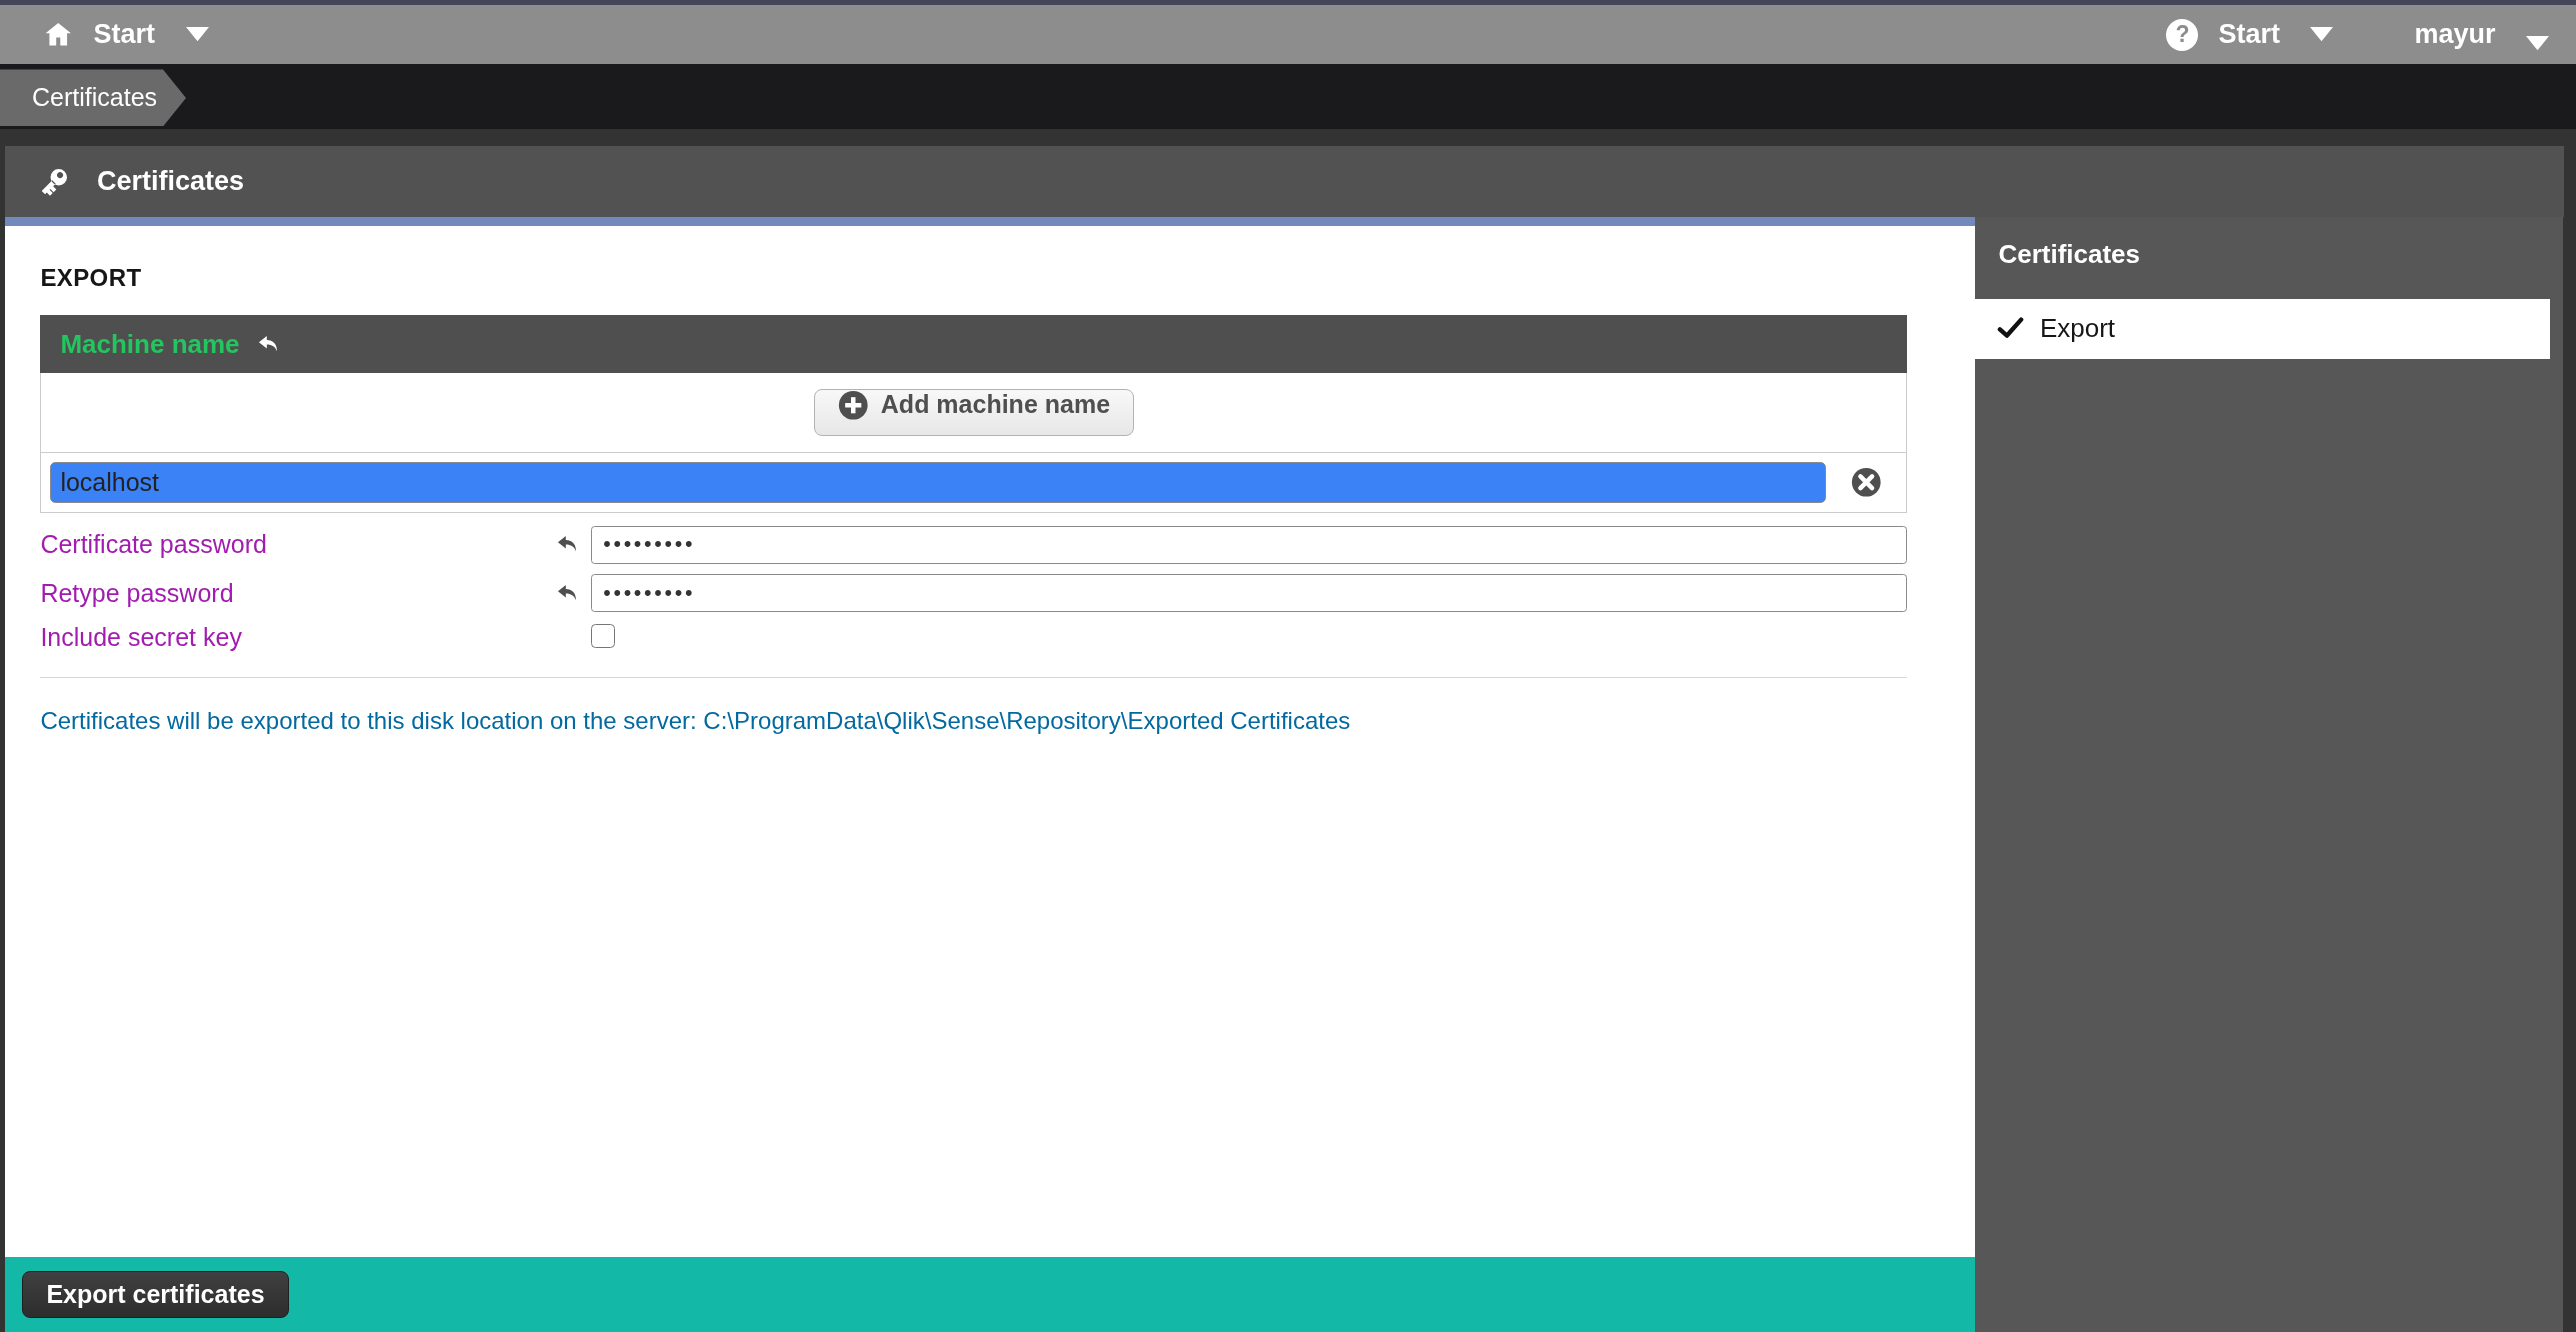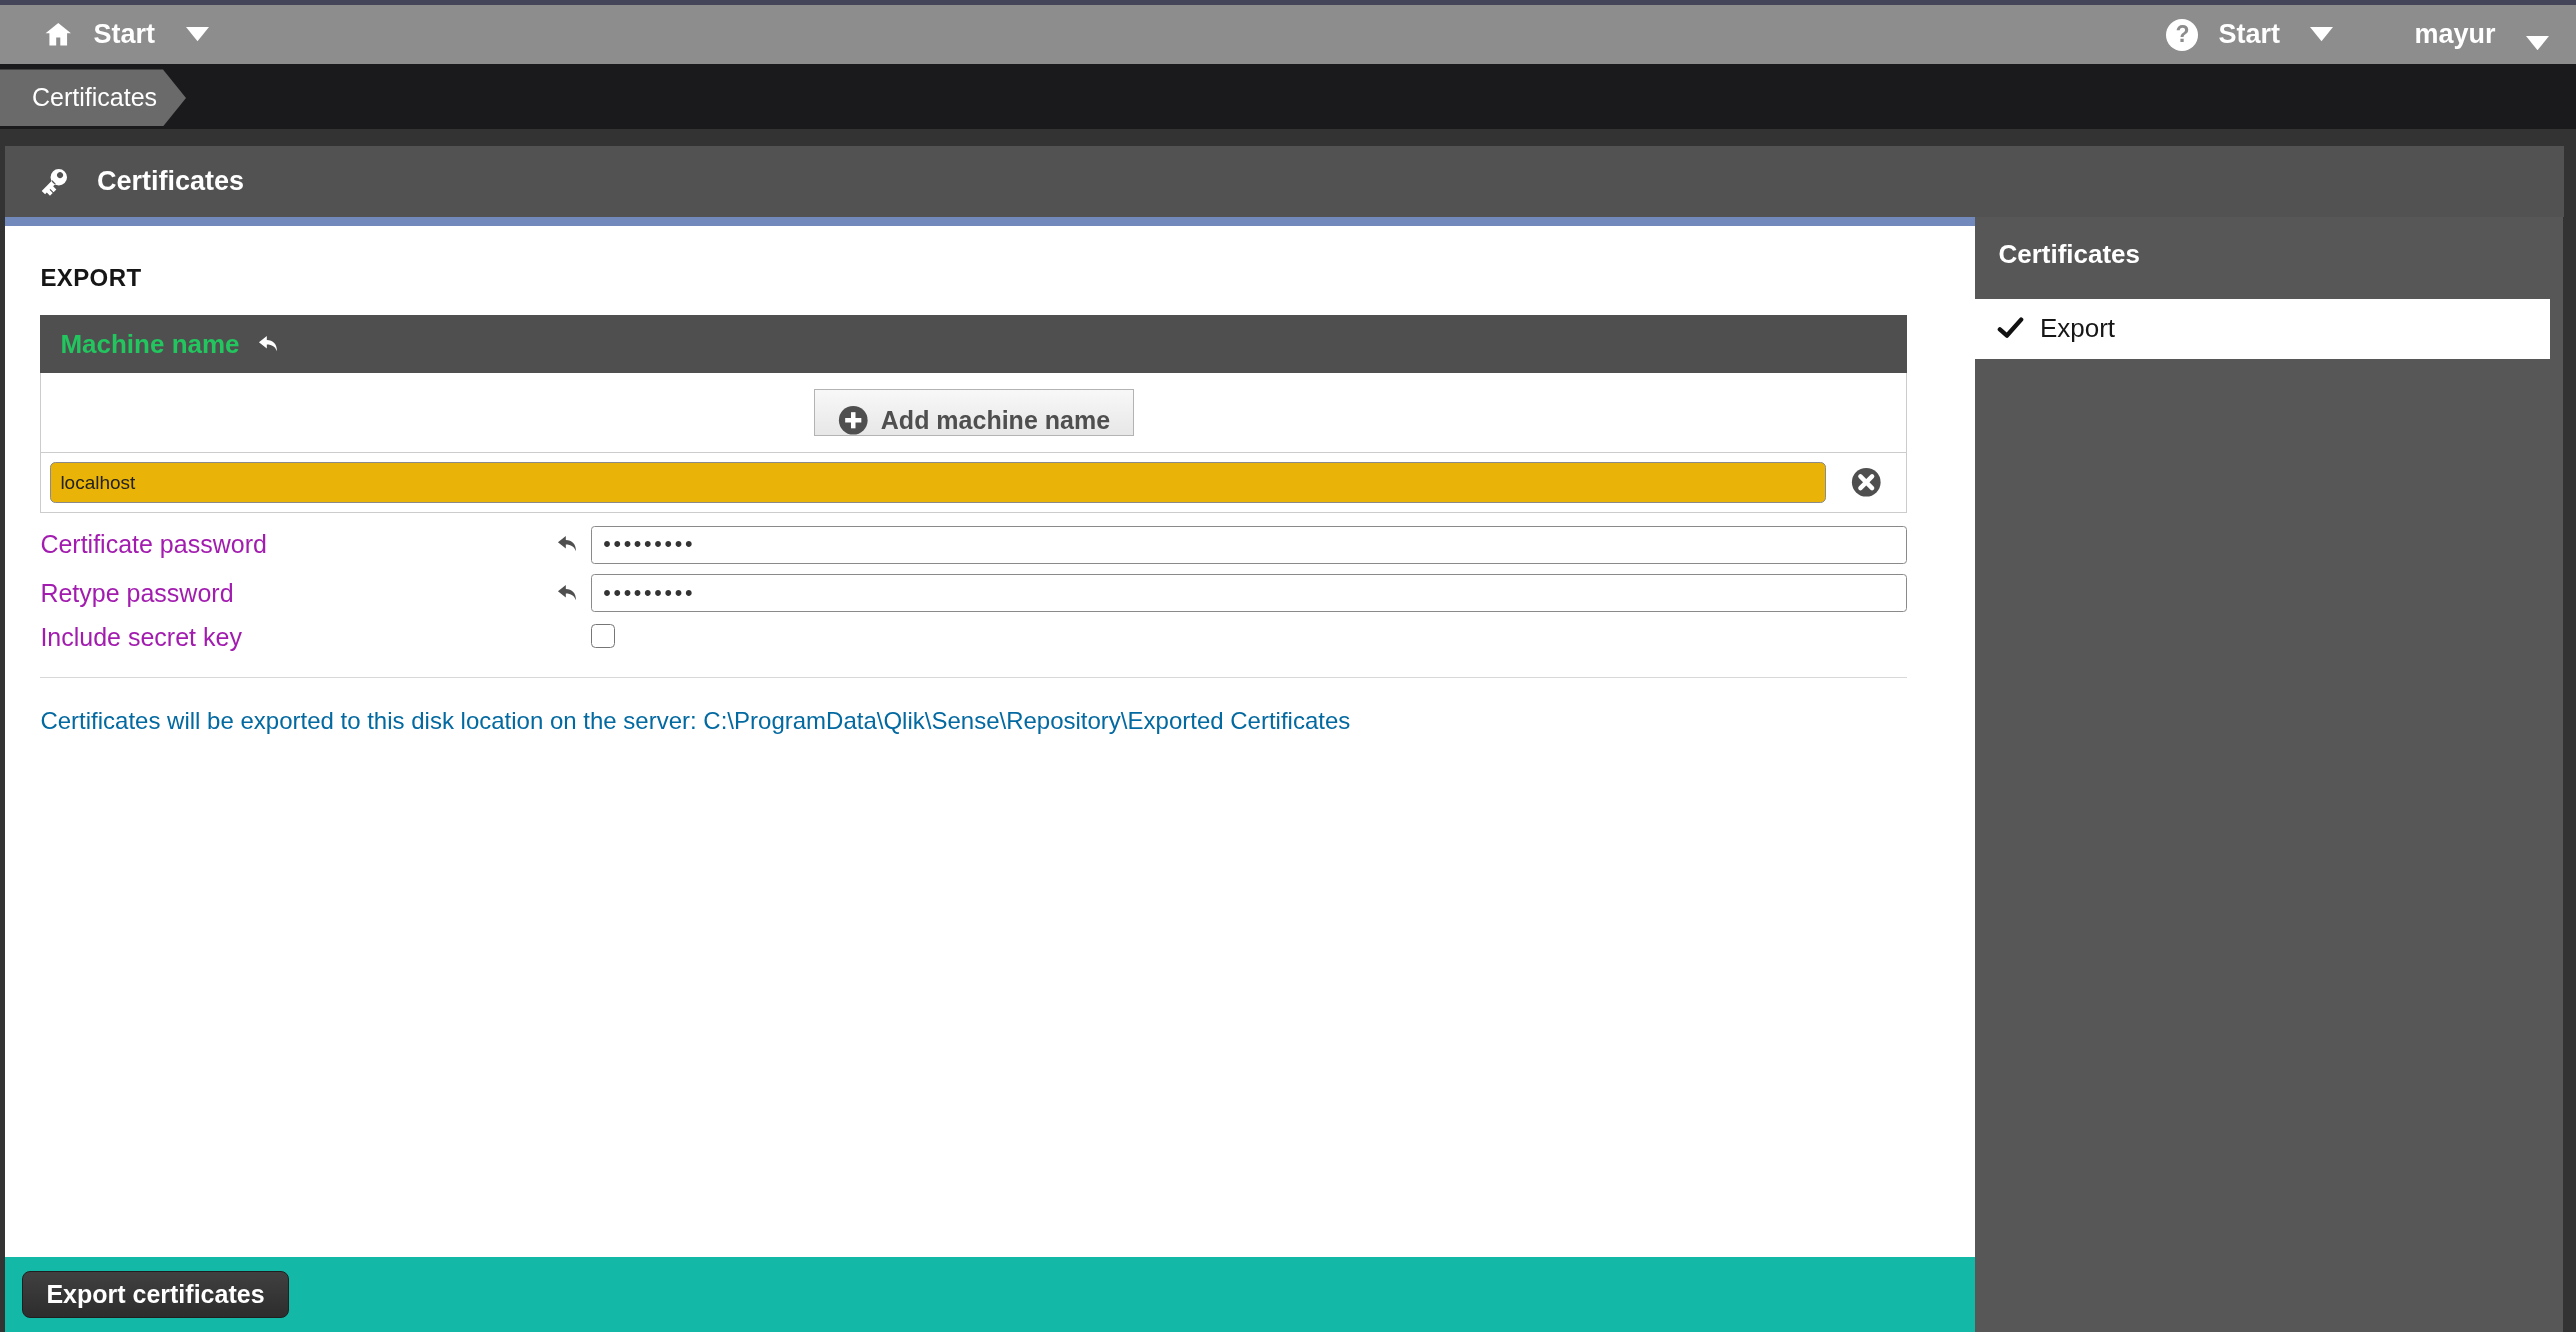--- a/index.html
+++ b/index.html
@@ -37,28 +37,28 @@
   .content { flex:1 1 auto; background:#fff; padding:38px 68px 0 35px; overflow:hidden; }
 
   .section-title { font-size:24px; font-weight:bold; color:#161616; letter-spacing:0.4px; }
 
   
   .machine-table { margin-top:23px; }
   .mt-header { height:58px; background:#4f4f4f; display:flex; align-items:center; padding-left:20px; }
   .mt-header-label { color:#22c55e; font-weight:bold; font-size:26px; margin-right:14.3px; }
   .mt-addrow { height:80px; border:1.8px solid #ccc; border-top:none; background:#fff;
                display:flex; align-items:center; justify-content:center; }
-  .btn-light { display:flex; align-items:flex-end; height:47px; padding:0 23px; border-radius:0;
+  .btn-light { display:flex; align-items:flex-start; height:47px; padding:0 23px; border-radius:8px;
                border:1.8px solid #b3b3b3; background:linear-gradient(#f8f8f8,#e7e7e7);
                font-weight:bold; font-size:25px; color:#4f4f4f; cursor:pointer; font-family:inherit; }
   .btn-light .plus { margin-right:12.6px; }
   .mt-row { height:60px; border:1.8px solid #ccc; border-top:none; background:#fff;
             display:flex; align-items:center; padding:0 25px 0 9px; }
-  .mt-input { flex:1 1 auto; height:41px; background:#eab308; border:1.8px solid #8a8a8a; border-radius:5.4px;
-              font-size:19px; color:#222; padding:8px 9px; font-family:inherit; outline:none; }
+  .mt-input { flex:1 1 auto; height:41px; background:#3b82f6; border:1.8px solid #8a8a8a; border-radius:5.4px;
+              font-size:25px; color:#222; padding:8px 9px; font-family:inherit; outline:none; }
   .del-btn { margin-left:25px; background:none; border:none; padding:0; cursor:pointer; line-height:0; }
 
   
   .form { margin-top:12.6px; }
   .form-row { display:grid; grid-template-columns:513px 38px 1fr; align-items:center; margin-bottom:10.8px; }
   .form-label { font-size:25px; color:#a21caf; }
   .undo-cell { display:flex; justify-content:flex-end; padding-right:9px; }
   .pw-input { width:100%; height:38px; border:1.8px solid #8a8a8a; border-radius:3.6px; background:#fff;
               font-size:21.5px; letter-spacing:2.7px; color:#333; padding:0 10.8px; font-family:inherit; outline:none; }
   .checkbox { appearance:none; -webkit-appearance:none; width:24px; height:24px; border:1.8px solid #767676;

